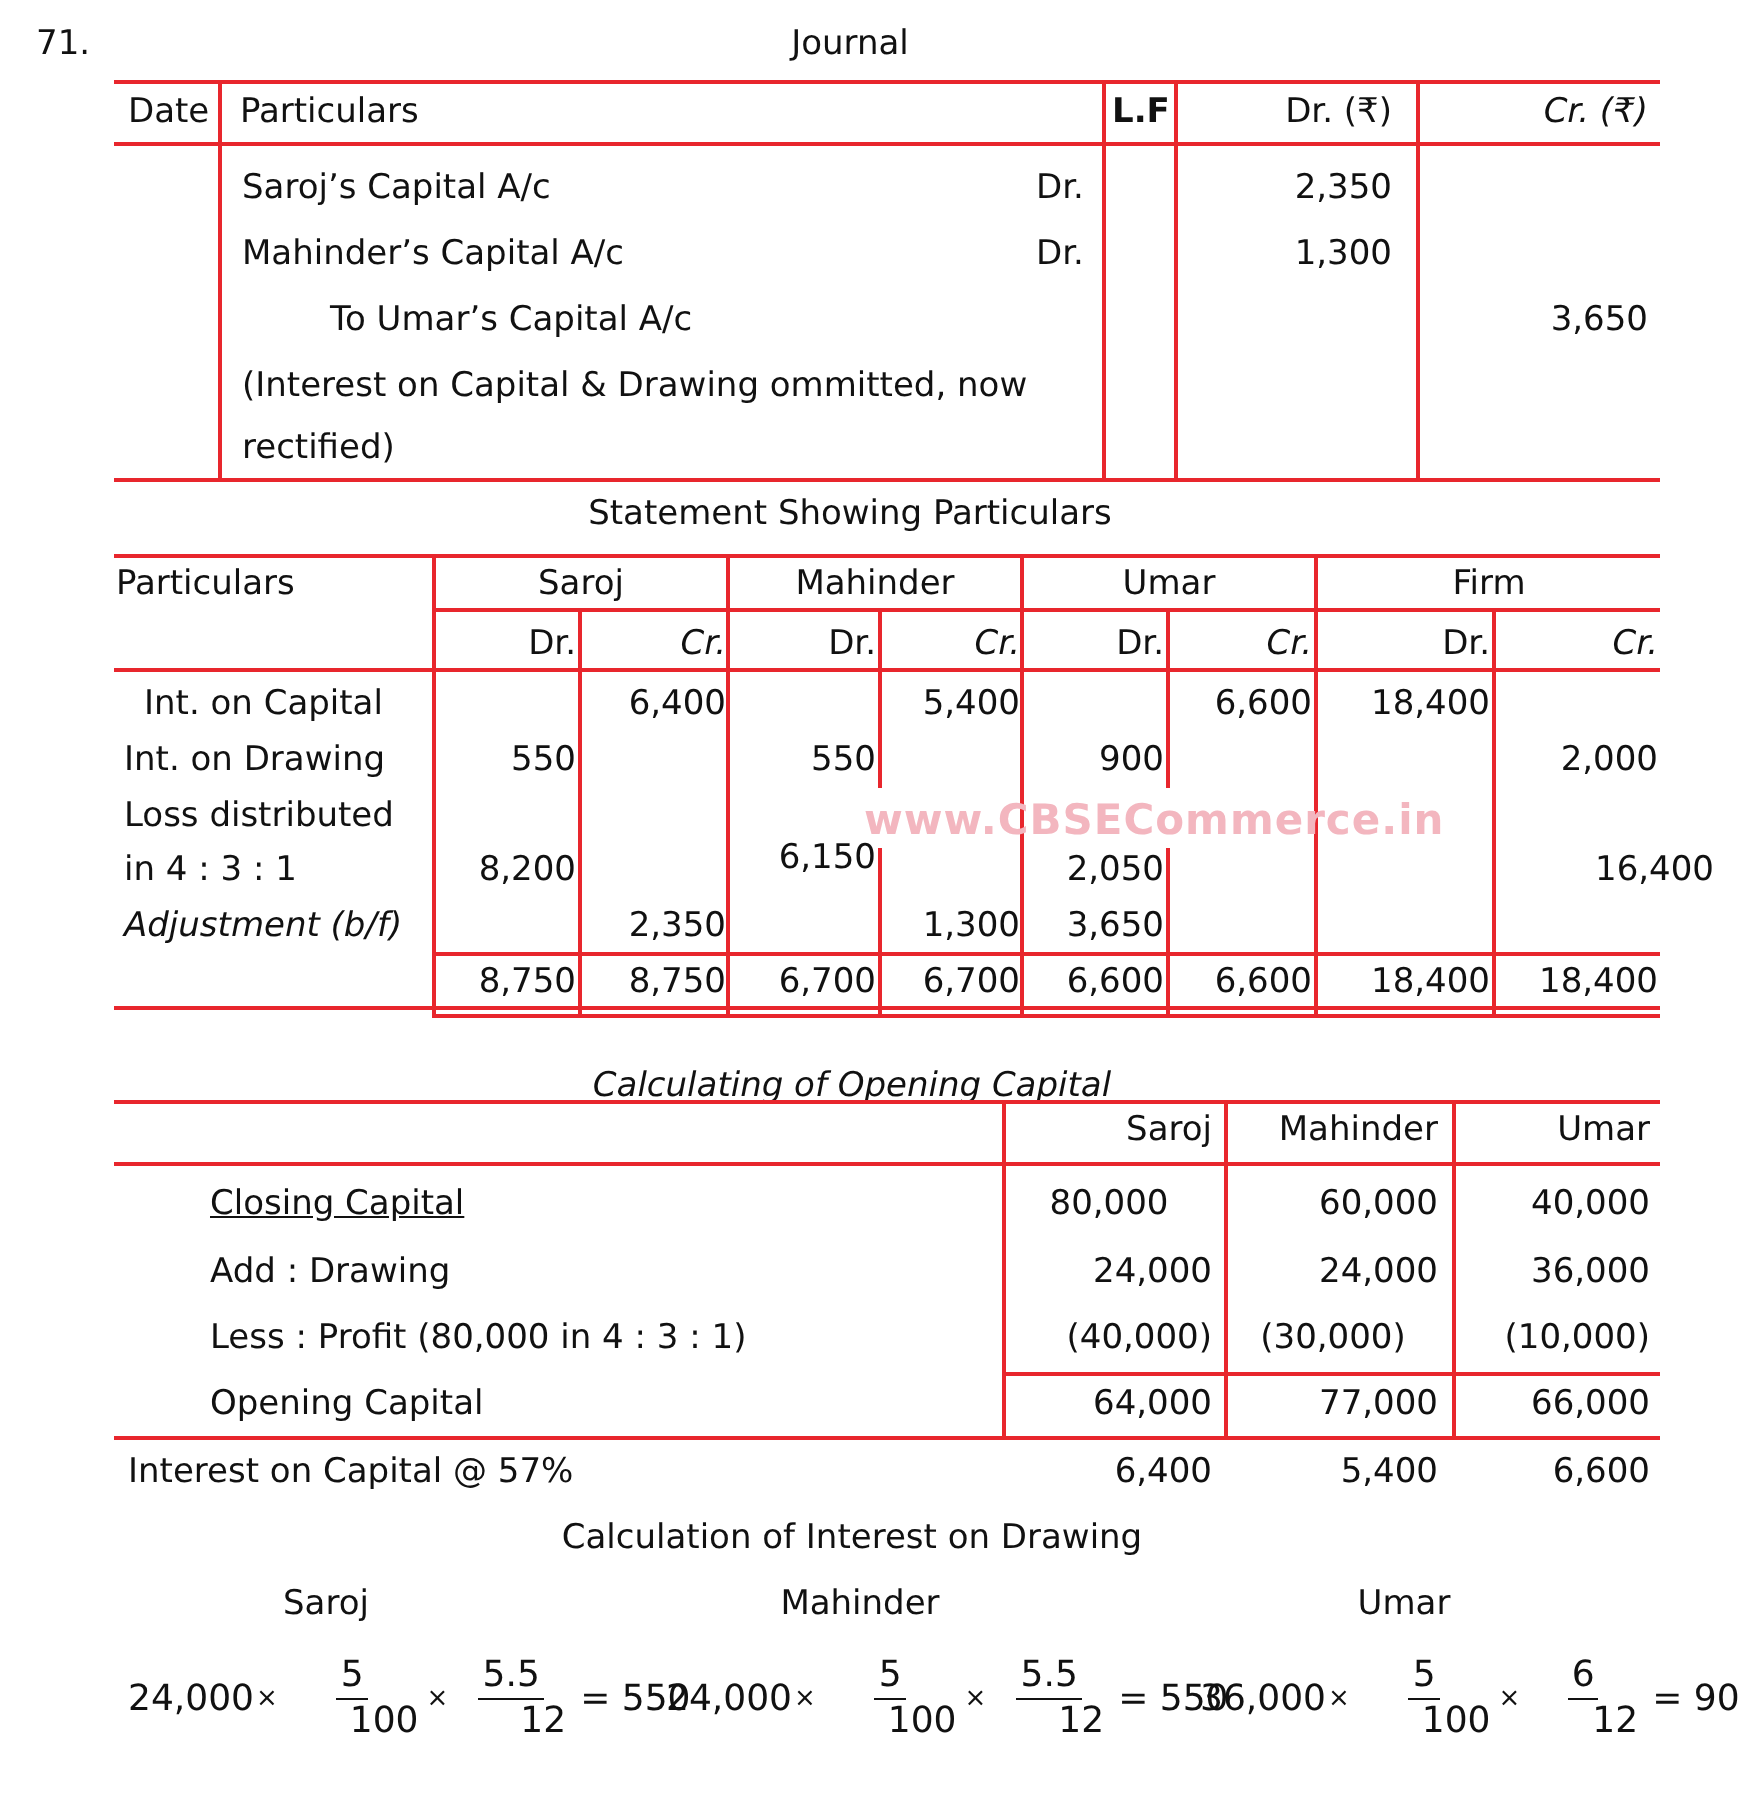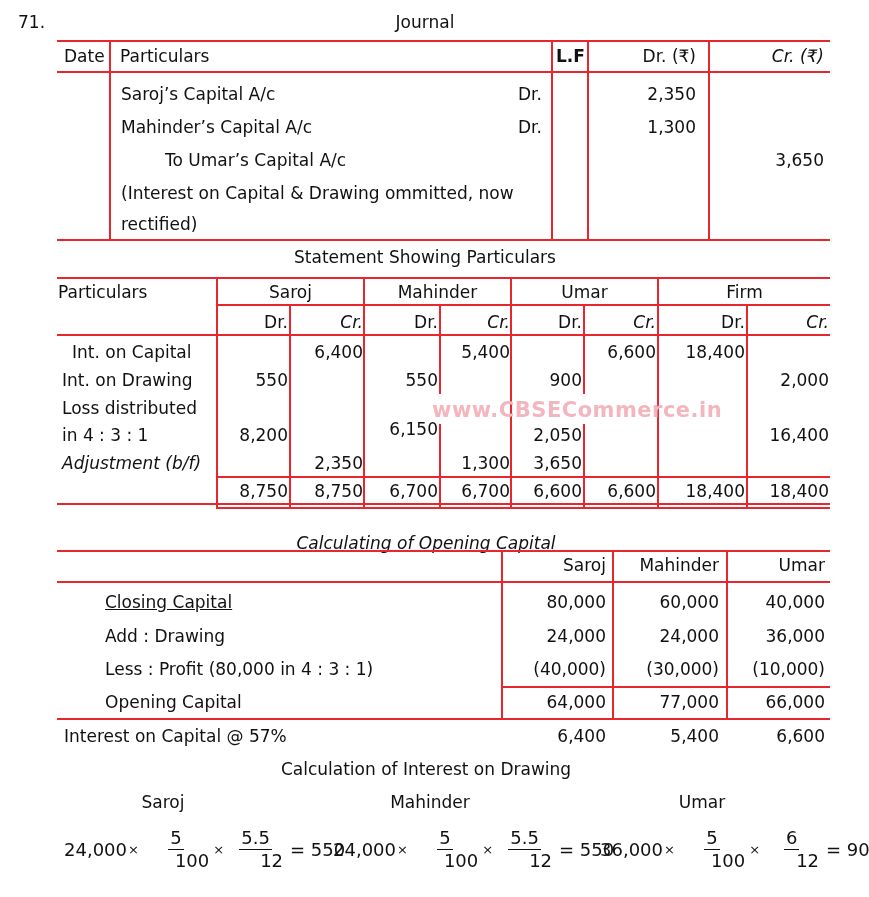--- a/index.html
+++ b/index.html
@@ -133,21 +133,21 @@
       </div>
       <div>
         <div class="t" style="left:62px;top:427px;">in 4 : 3 : 1</div>
         <div class="t r" style="left:218px;width:70px;top:427px;">8,200</div>
         <div class="t r" style="left:291px;width:72px;top:427px;"></div>
         <div class="t r" style="left:365px;width:73px;top:421px;">6,150</div>
         <div class="t r" style="left:441px;width:69px;top:427px;"></div>
         <div class="t r" style="left:512px;width:70px;top:427px;">2,050</div>
         <div class="t r" style="left:585px;width:71px;top:427px;"></div>
         <div class="t r" style="left:659px;width:86px;top:427px;"></div>
-        <div class="t r" style="left:748px;width:81px;top:427px;">16,400</div>
+        <div class="t r" style="left:748px;width:81px;top:427px;padding-left:28px;">16,400</div>
       </div>
       <div>
         <div class="t it" style="left:62px;top:455px;">Adjustment (b/f)</div>
         <div class="t r" style="left:218px;width:70px;top:455px;"></div>
         <div class="t r" style="left:291px;width:72px;top:455px;">2,350</div>
         <div class="t r" style="left:365px;width:73px;top:455px;"></div>
         <div class="t r" style="left:441px;width:69px;top:455px;">1,300</div>
         <div class="t r" style="left:512px;width:70px;top:455px;">3,650</div>
         <div class="t r" style="left:585px;width:71px;top:455px;"></div>
         <div class="t r" style="left:659px;width:86px;top:455px;"></div>
@@ -181,34 +181,34 @@
   <div class="vl" style="left:612px;top:550px;height:170px;"></div>
   <div class="vl" style="left:726px;top:550px;height:170px;"></div>
 
   <div class="t r" style="left:503px;width:103px;top:557px;">Saroj</div>
   <div class="t r" style="left:614px;width:105px;top:557px;">Mahinder</div>
   <div class="t r" style="left:728px;width:97px;top:557px;">Umar</div>
 
   <div id="oc-rows">
       <div>
         <div class="t" style="left:105px;top:594px;text-decoration:underline;">Closing Capital</div>
-        <div class="t r" style="left:503px;width:103px;top:594px;">80,000</div>
+        <div class="t r" style="left:503px;width:103px;top:594px;text-align:center;">80,000</div>
         <div class="t r" style="left:614px;width:105px;top:594px;">60,000</div>
         <div class="t r" style="left:728px;width:97px;top:594px;">40,000</div>
       </div>
       <div>
         <div class="t" style="left:105px;top:628px;">Add : Drawing</div>
         <div class="t r" style="left:503px;width:103px;top:628px;">24,000</div>
         <div class="t r" style="left:614px;width:105px;top:628px;">24,000</div>
         <div class="t r" style="left:728px;width:97px;top:628px;">36,000</div>
       </div>
       <div>
         <div class="t" style="left:105px;top:661px;">Less : Profit (80,000 in 4 : 3 : 1)</div>
         <div class="t r" style="left:503px;width:103px;top:661px;">(40,000)</div>
-        <div class="t r" style="left:614px;width:105px;top:661px;">(30,000)</div>
+        <div class="t r" style="left:614px;width:105px;top:661px;text-align:center;">(30,000)</div>
         <div class="t r" style="left:728px;width:97px;top:661px;">(10,000)</div>
       </div>
       <div>
         <div class="t" style="left:105px;top:694px;">Opening Capital</div>
         <div class="t r" style="left:503px;width:103px;top:694px;">64,000</div>
         <div class="t r" style="left:614px;width:105px;top:694px;">77,000</div>
         <div class="t r" style="left:728px;width:97px;top:694px;">66,000</div>
       </div>
     </div>
 

